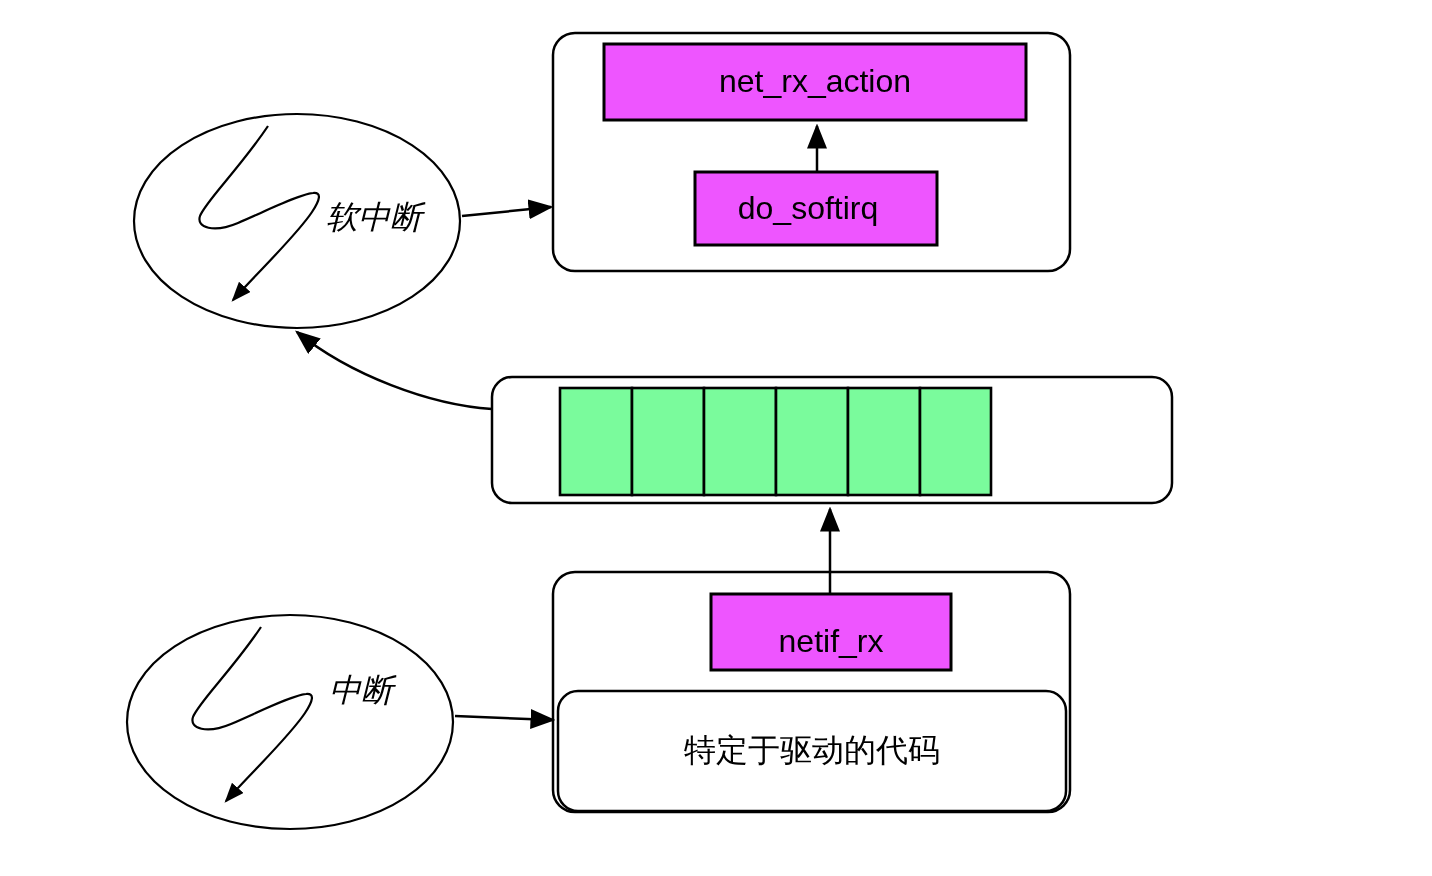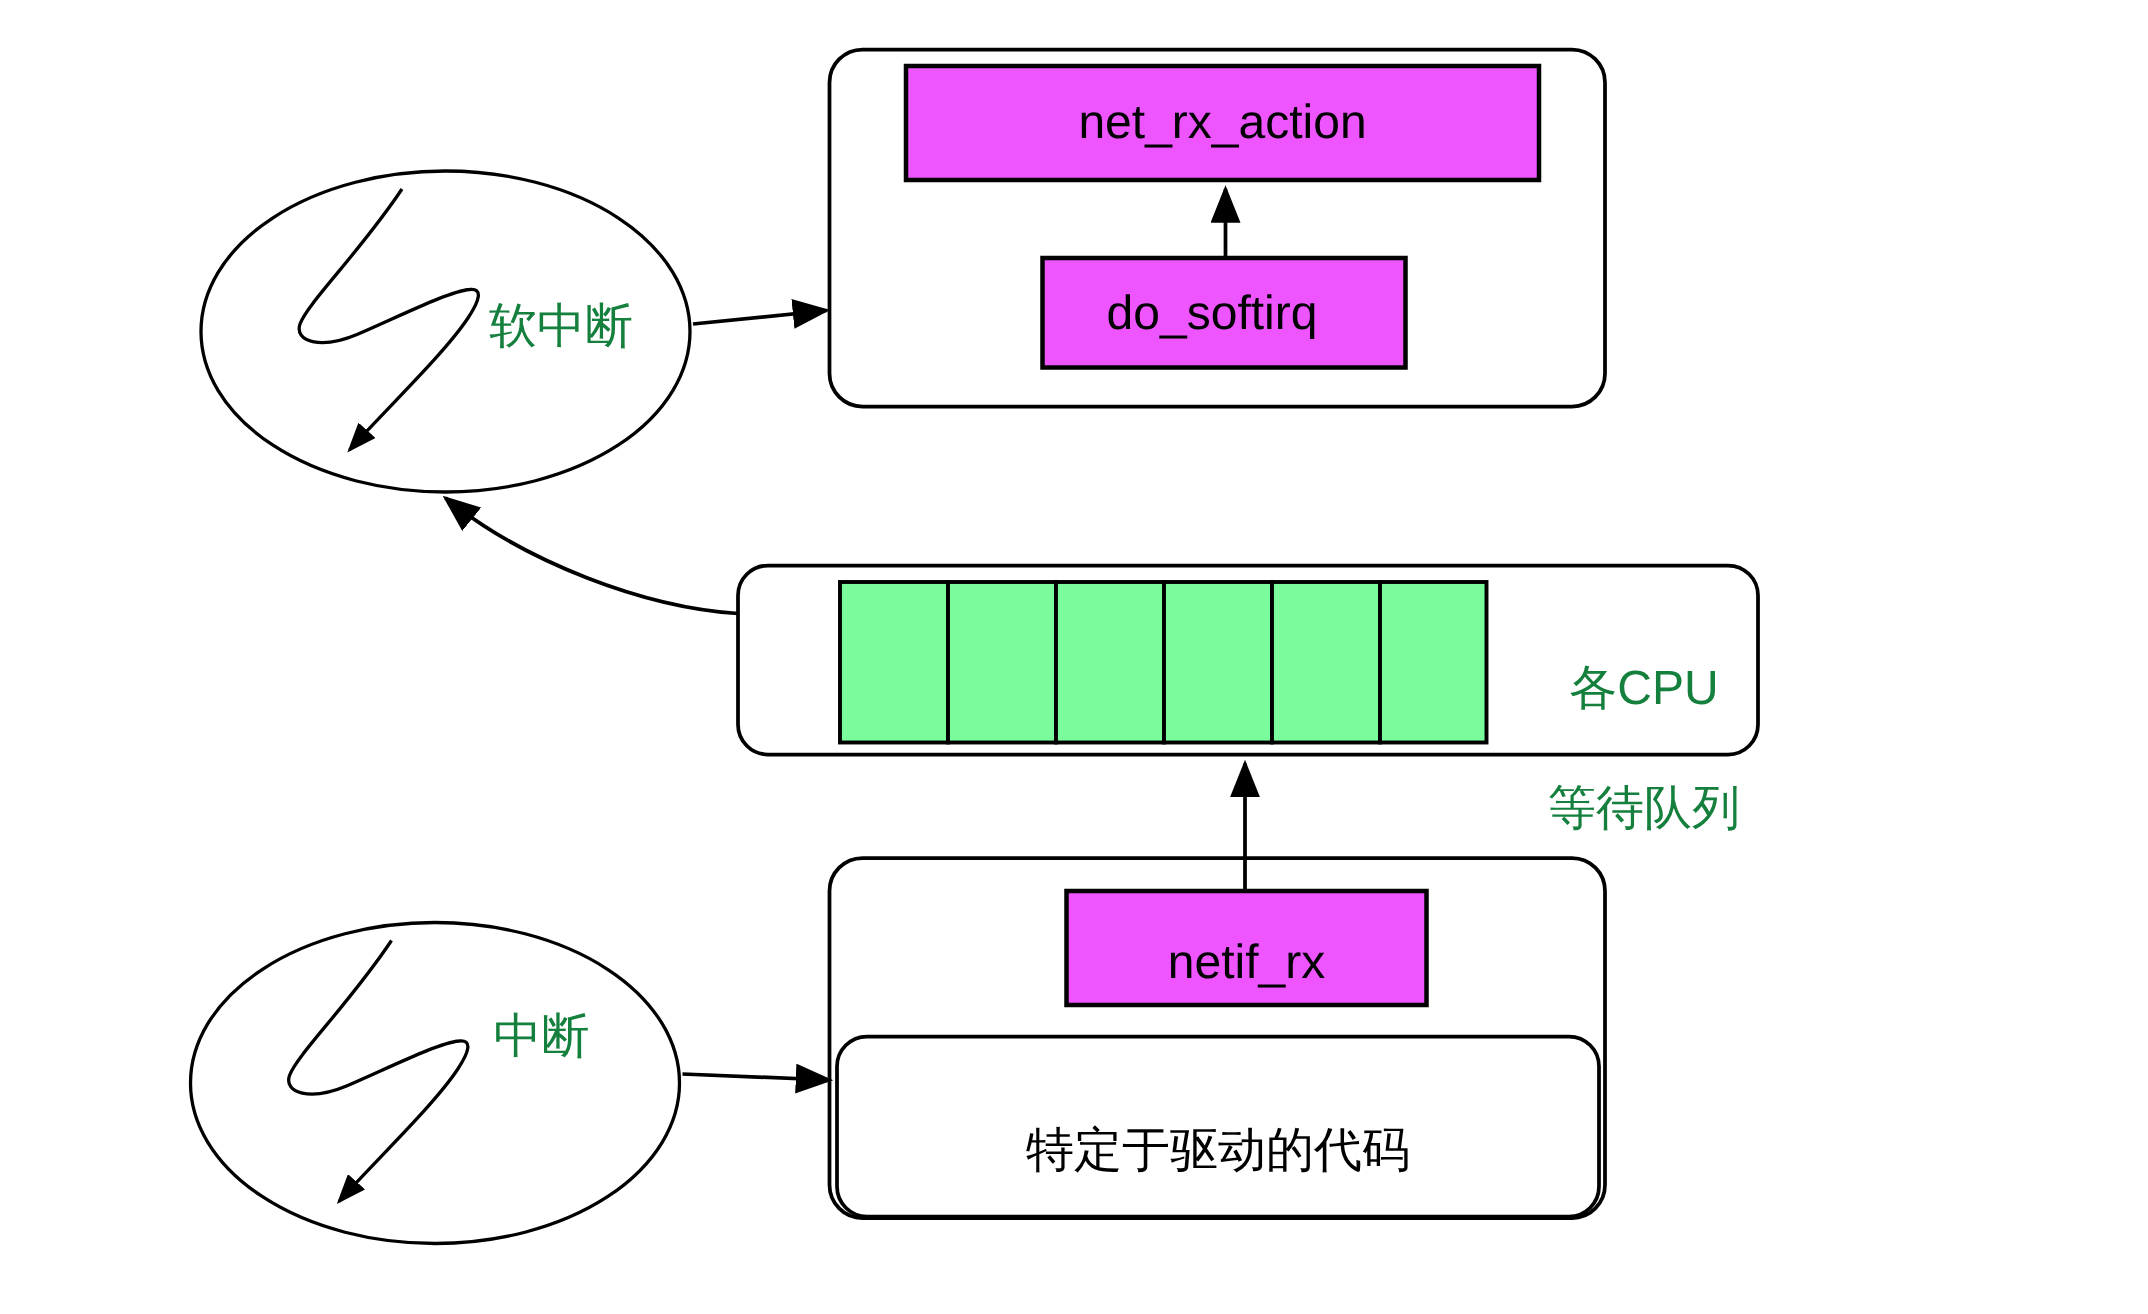--- a/index.html
+++ b/index.html
@@ -36,25 +36,26 @@
     color: #000000;
     white-space: pre;
     line-height: 1.18;
     pointer-events: none;
   }
   .mono-code {
     font-family: "Liberation Sans", "DejaVu Sans", sans-serif;
   }
   .purple-label {
     position: absolute;
-    color: #15803d;
+    color: #000000;
     text-align: center;
     line-height: 1.25;
     white-space: pre-line;
     pointer-events: none;
+    font-style: italic;
   }
   .sz-32 { font-size: 32px; }
 </style>
 </head>
 <body>
 
 <div id="canvas">
 
   <svg id="diagram-svg" viewBox="0 0 1432 876">
     <defs>
@@ -110,26 +111,22 @@
 
     <line x1="455" y1="716" x2="553" y2="720" stroke="#000000" stroke-width="2.5" marker-end="url(#arrowhead)"></line>
   </svg>
 
   <div class="node-label sz-32 mono-code" style="left:604px; top:44px; width:422px; height:76px;">net_rx_action</div>
 
   <div class="node-label sz-32 mono-code" style="left:695px; top:172px; width:226px; height:73px;">do_softirq</div>
 
   <div class="purple-label sz-32" style="left:314px; top:197px; width:120px;">软中断</div>
 
-  <div class="purple-label sz-32" style="left:1026px; top:398px; width:140px;">
-    <div>各CPU</div>
-    <div>等待队列</div>
-  </div>
 
   <div class="node-label sz-32 mono-code" style="left:711px; top:594px; width:240px; height:96px;">netif_rx</div>
 
-  <div class="node-label" style="left:558px; top:691px; width:508px; height:120px; flex-direction:column;margin-top:16px;">
+  <div class="node-label" style="left:558px; top:691px; width:508px; height:120px; flex-direction:column;">
     <div class="sz-32">特定于驱动的代码</div>
   </div>
 
   <div class="purple-label sz-32" style="left:306px; top:657px; width:110px;margin-top:13px;">中断</div>
 
 </div>
 
 </body></html>

